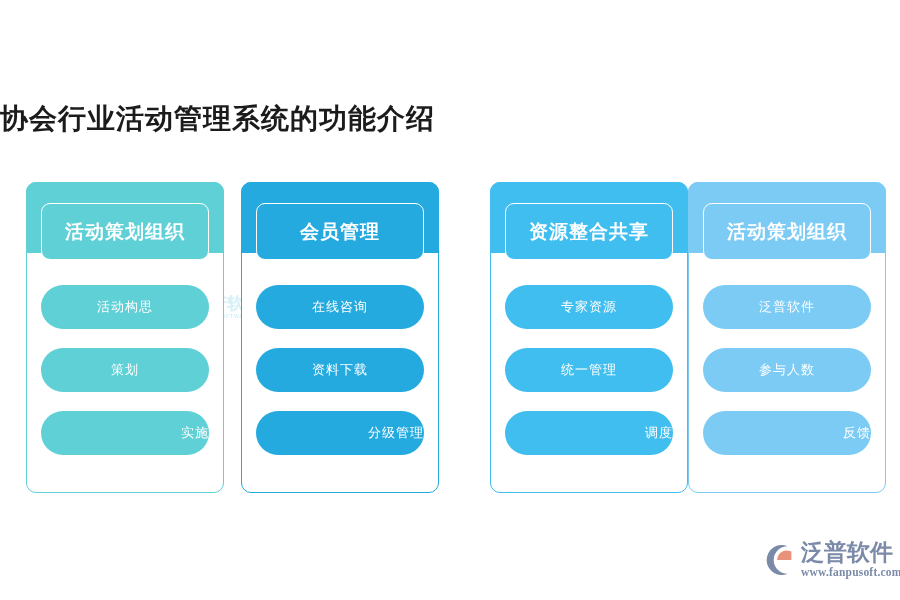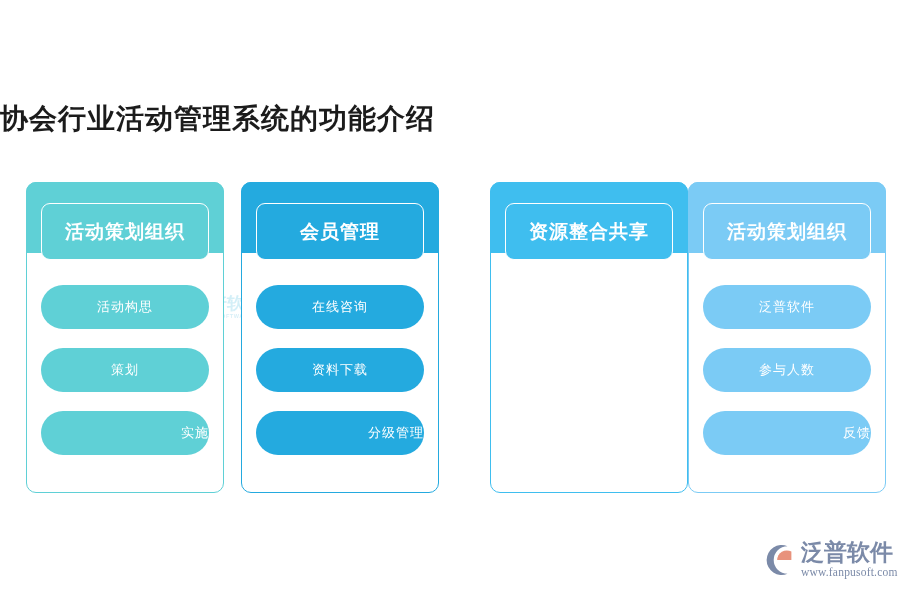--- a/index.html
+++ b/index.html
@@ -184,21 +184,21 @@
     font-family: "Liberation Serif", "DejaVu Serif", serif;
     font-size: 23px;
     font-weight: 700;
     color: #7b8aa8;
     letter-spacing: 0px;
     white-space: nowrap;
   }
   #brand-url {
     font-family: "Liberation Serif", "DejaVu Serif", serif;
     font-size: 11.5px;
-    font-weight: 400;
+    font-weight: 700;
     color: #7b8aa8;
     letter-spacing: 0.2px;
     margin-top: 3px;
     white-space: nowrap;
   }
 </style>
 </head>
 <body>
 
 <div id="page">
@@ -255,20 +255,31 @@
       </div>
     </div>
   </div>
 
   <div class="card" style="left:465px; color:#3fbeef;margin-left:25px;">
     <div class="card-band"></div>
     <div class="card-border"></div>
     <div class="card-header">
       <span class="card-header-label">资源整合共享</span>
     </div>
+    <div class="card-items">
+      <div class="card-item">
+        <span class="card-item-label">专家资源</span>
+      </div>
+      <div class="card-item">
+        <span class="card-item-label">统一管理</span>
+      </div>
+      <div class="card-item">
+        <span class="card-item-label">调度</span>
+      </div>
+    </div>
   </div>
 
   <div class="card" style="left:688px; color:#7bcbf5;">
     <div class="card-band"></div>
     <div class="card-border"></div>
     <div class="card-header">
       <span class="card-header-label">活动策划组织</span>
     </div>
     <div class="card-items">
       <div class="card-item">

